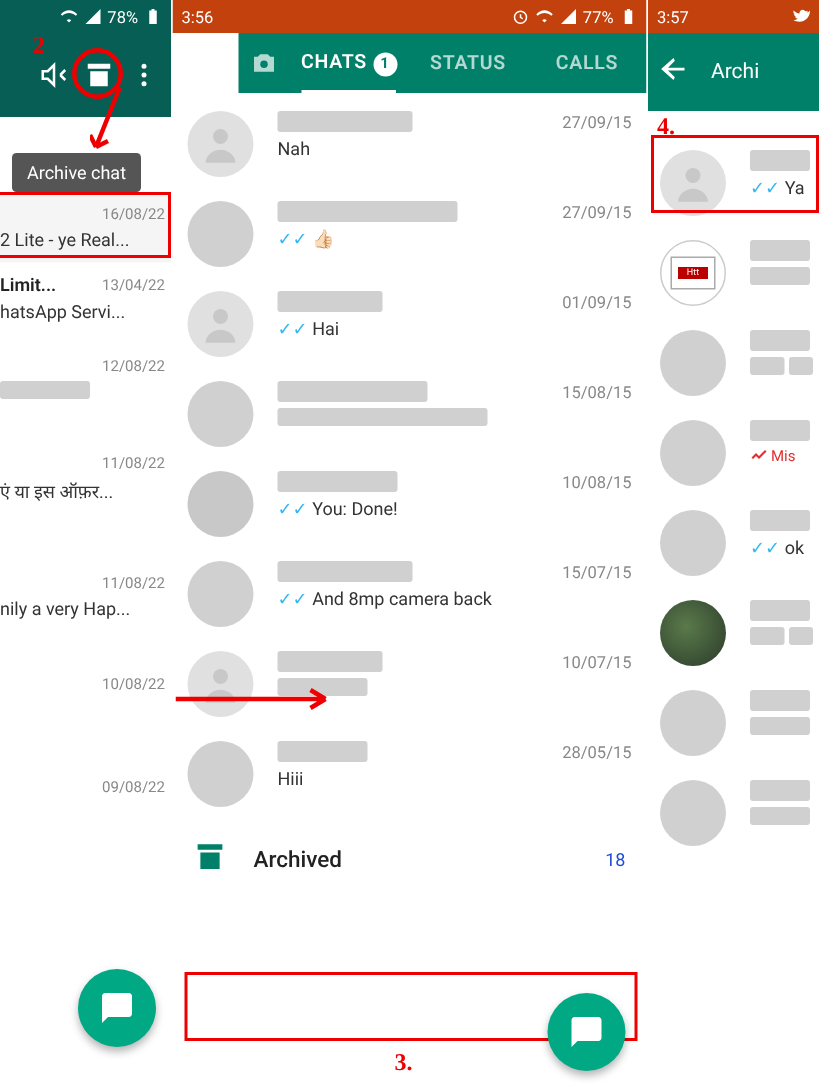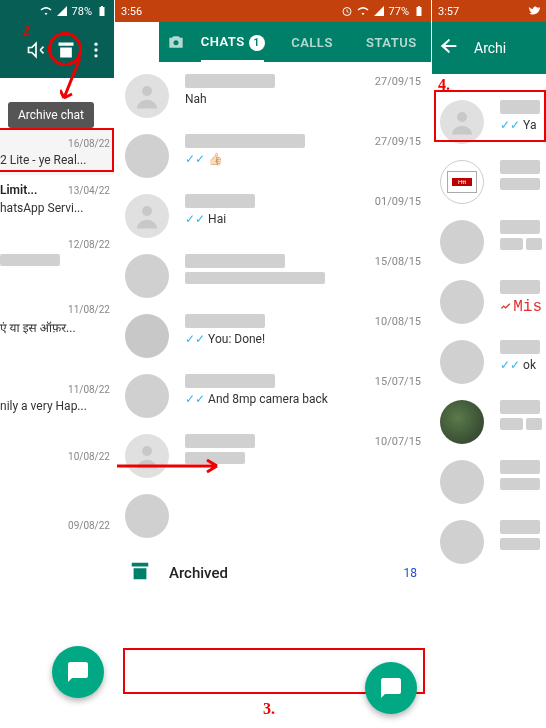--- a/index.html
+++ b/index.html
@@ -116,21 +116,21 @@
     background:#00a884; border-radius:50%; display:flex; align-items:center; justify-content:center;
     box-shadow:0 3px 6px rgba(0,0,0,.3);
   }
   .fab svg { fill:#fff; width:24px; height:24px; }
 
   .col3 .appbar-arch {
     background:#008069; height:52px; display:flex; align-items:center; color:#fff; padding:0 6px;
   }
   .col3 .appbar-arch .title { font-size:14px; margin-left:14px; }
 
-  .miss { color:#e03030; font-size:16px; display:flex; align-items:center; gap:2px;font-family:Liberation Mono, monospace; }
+  .miss { color:#e03030; font-size:10px; display:flex; align-items:center; gap:2px; }
   .htt { background:#fff; border:1px solid #ccc; width:44px; height:44px; border-radius:50%; overflow:hidden; display:flex; align-items:center; justify-content:center; }
   .htt .box { width:30px; height:22px; background:#fff; border:1px solid #aaa; display:flex; align-items:center; justify-content:center; }
   .htt .strip { width:20px; height:8px; background:#b00; color:#fff; font-size:6px; text-align:center; line-height:8px; }
 
   
   .col2 { border-left:1px solid transparent; border-right:1px solid transparent; }
 
   .col2 .chatarea { padding-top:4px; }
   .col3 .chatarea { padding-top:4px; }
 
@@ -295,22 +295,22 @@
   <div class="tabbar">
     <span class="camera">
       <svg viewBox="0 0 24 24" width="20" height="20" fill="rgba(255,255,255,.7)">
           <path d="M4 7h3l2-2h6l2 2h3v12H4z"></path>
           <circle cx="12" cy="13" r="3" fill="#008069"></circle>
         </svg>
     </span>
     <span class="tab active">
       <span>CHATS</span><span class="badge">1</span>
     </span>
+    <span class="tab">STATUS</span>
     <span class="tab">CALLS</span>
-    <span class="tab">STATUS</span>
   </div>
 
   <div class="chatarea">
 
     <div class="chat">
       <div class="avatar">
           <svg viewBox="0 0 24 24">
             <circle cx="12" cy="8" r="4"></circle>
             <path d="M4 22c0-4 4-7 8-7s8 3 8 7z"></path>
           </svg>
@@ -417,20 +417,29 @@
             <span class="cdate">10/07/15</span>
           </div>
         <div class="cmsg">
             <span class="bar" style="width:60px;"></span>
           </div>
       </div>
     </div>
 
     <div class="chat">
       <div class="avatar" style="background:#d0d0d0;"></div>
+      <div class="cbody">
+        <div class="crow">
+            <span class="cname" style="width:60px;"></span>
+            <span class="cdate">28/05/15</span>
+          </div>
+        <div class="cmsg">
+            <span class="realtext">Hiii</span>
+          </div>
+      </div>
     </div>
 
     <div class="archived-row">
       <span class="arch-icon">
         <svg viewBox="0 0 24 24">
             <path d="M3 3h18v4H3zm2 6h14v12H5zm5 3h4v3h2l-4 4-4-4h2z"></path>
           </svg>
       </span>
       <span class="arch-label">Archived</span>
       <span class="arch-count">18</span>

